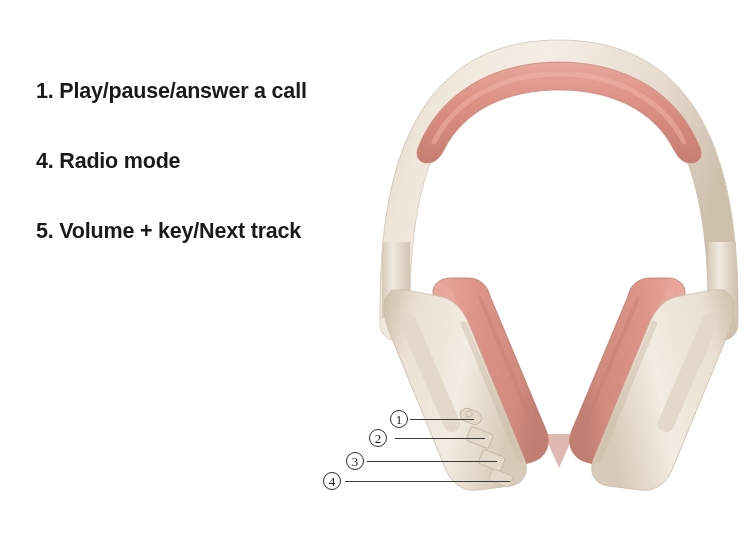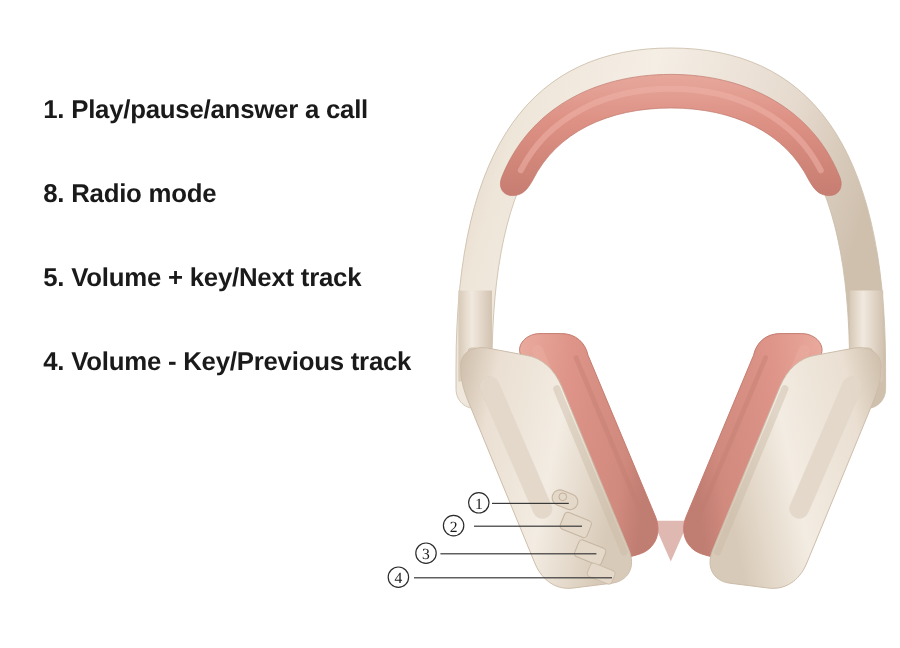--- a/index.html
+++ b/index.html
@@ -91,27 +91,24 @@
 </head>
 <body>
 
 <div id="page">
 
   <div id="instructions">
     <div class="instr-line">
       <span class="instr-text">1. Play/pause/answer a call</span>
     </div>
     <div class="instr-line">
-      <span class="instr-text">8. Radio mode</span>
+      <span class="instr-text">4. Radio mode</span>
     </div>
     <div class="instr-line">
       <span class="instr-text">5. Volume + key/Next track</span>
-    </div>
-    <div class="instr-line">
-      <span class="instr-text">4. Volume - Key/Previous track</span>
     </div>
   </div>
 
   <div id="headphones">
     <svg id="hp-svg" viewBox="0 0 382 510" xmlns="http://www.w3.org/2000/svg">
       <defs>
 
         <linearGradient id="gShell" x1="0" y1="0" x2="1" y2="0.25">
           <stop offset="0" stop-color="#d9cbba"></stop>
           <stop offset="0.18" stop-color="#efe6da"></stop>

